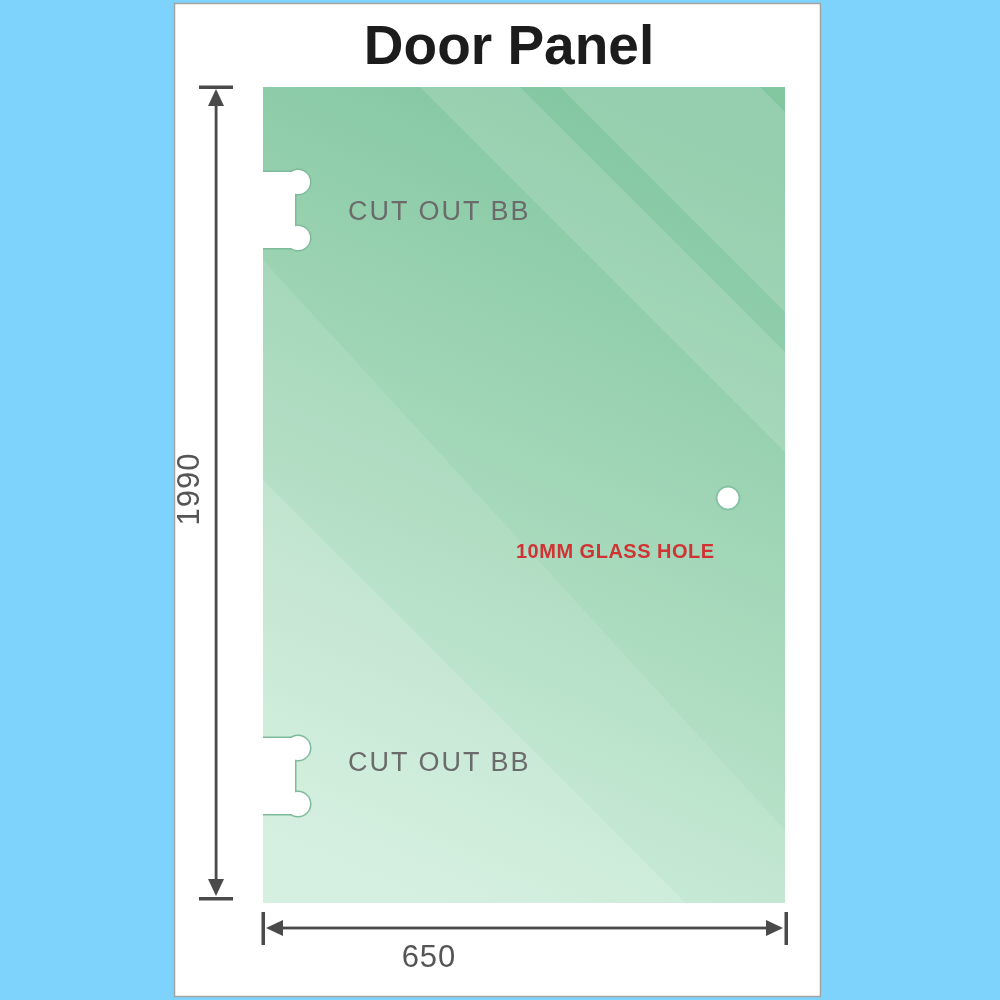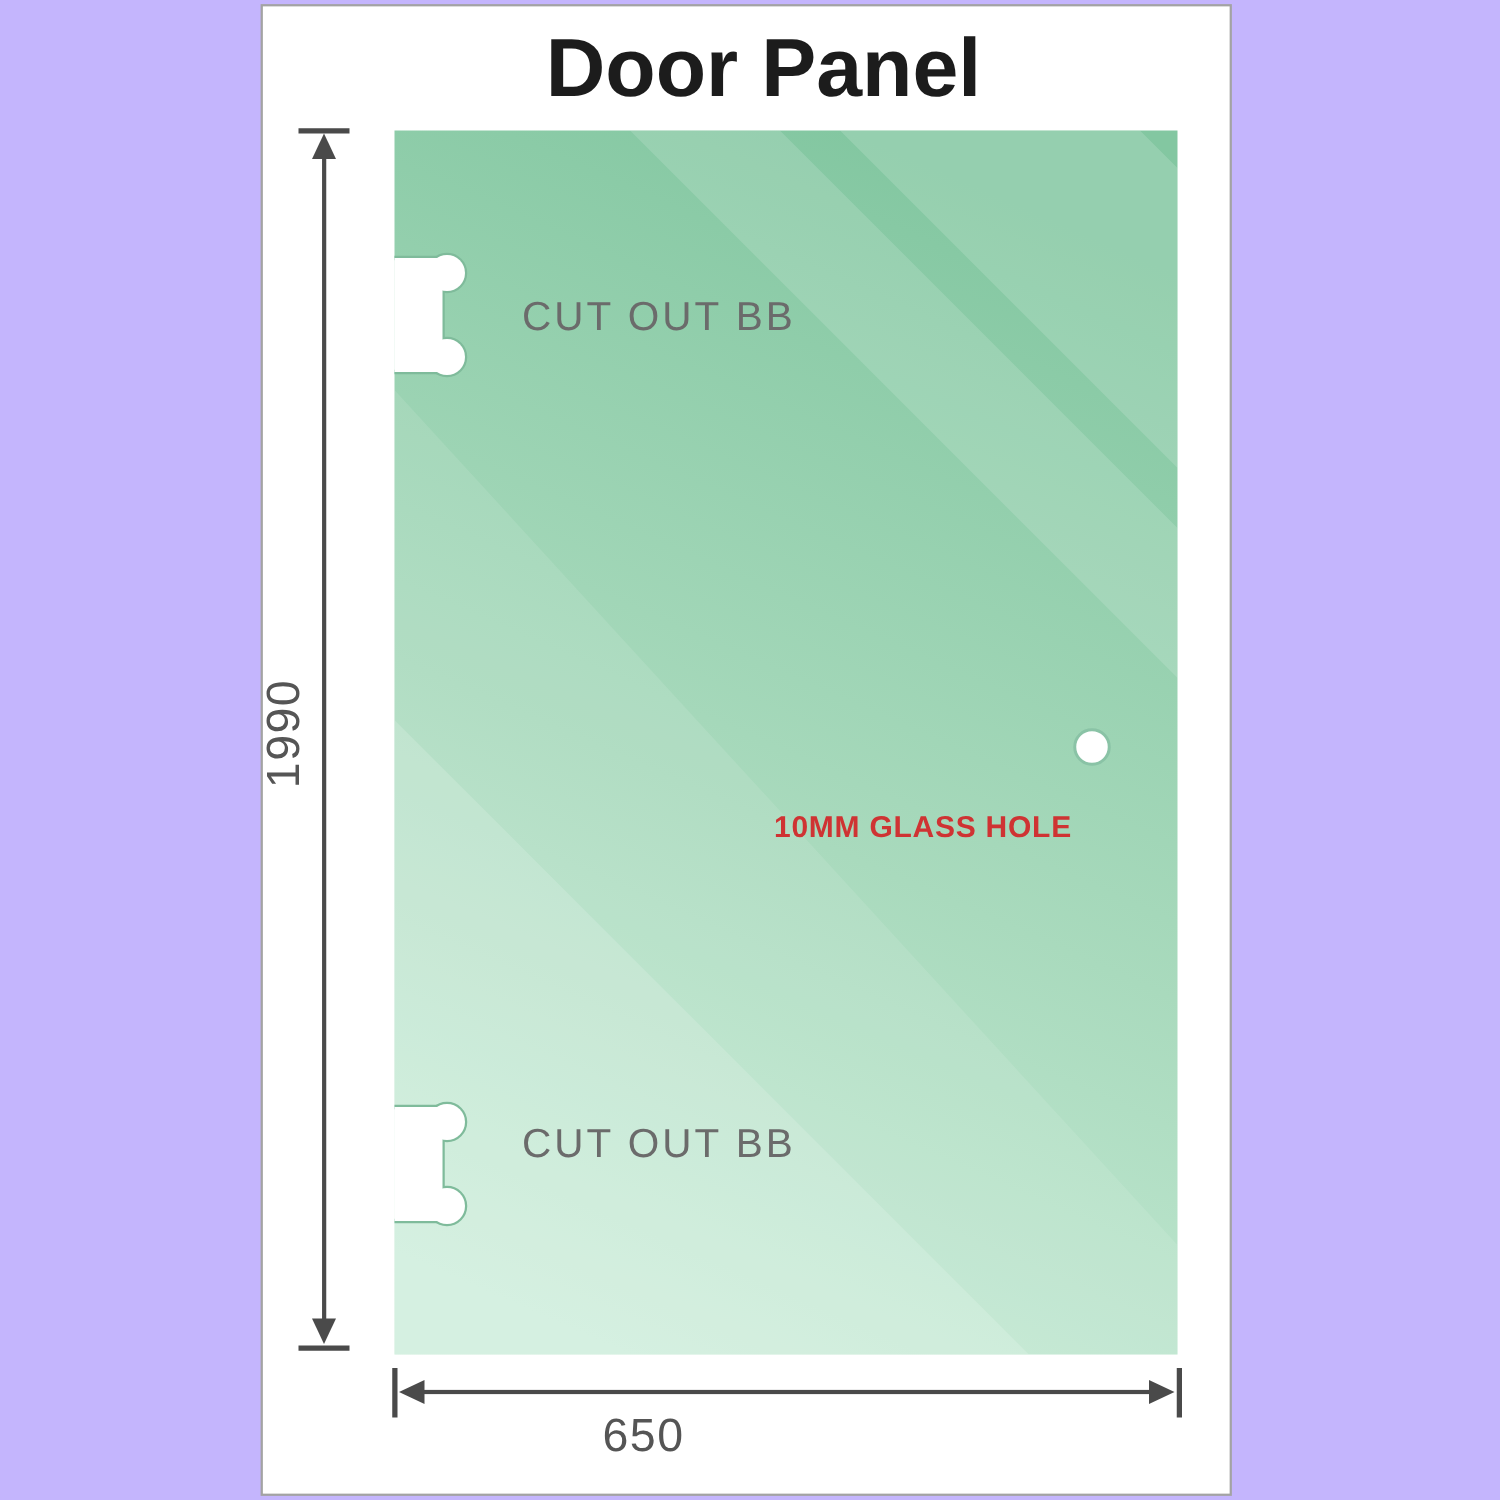--- a/index.html
+++ b/index.html
@@ -5,21 +5,21 @@
   html, body {
     margin: 0;
     padding: 0;
     background: #ffffff;
     font-family: "Liberation Sans", sans-serif;
   }
   .stage {
     position: relative;
     width: 1000px;
     height: 1000px;
-    background: #c4b5fd;
+    background: #7dd3fc;
     overflow: hidden;
     text-decoration: underline;
   }
   svg { display: block; }
   text { font-family: "Liberation Sans", "DejaVu Sans", sans-serif; }
   .title-text       { font-size: 55px; font-weight: 700; }
   .dim-text         { font-size: 31px; font-weight: 400; letter-spacing: 1px; }
   .cutout-text      { font-size: 27px; font-weight: 400; letter-spacing: 2px; }
   .hole-text        { font-size: 20px; font-weight: 700; letter-spacing: 0.5px; }
 </style>

